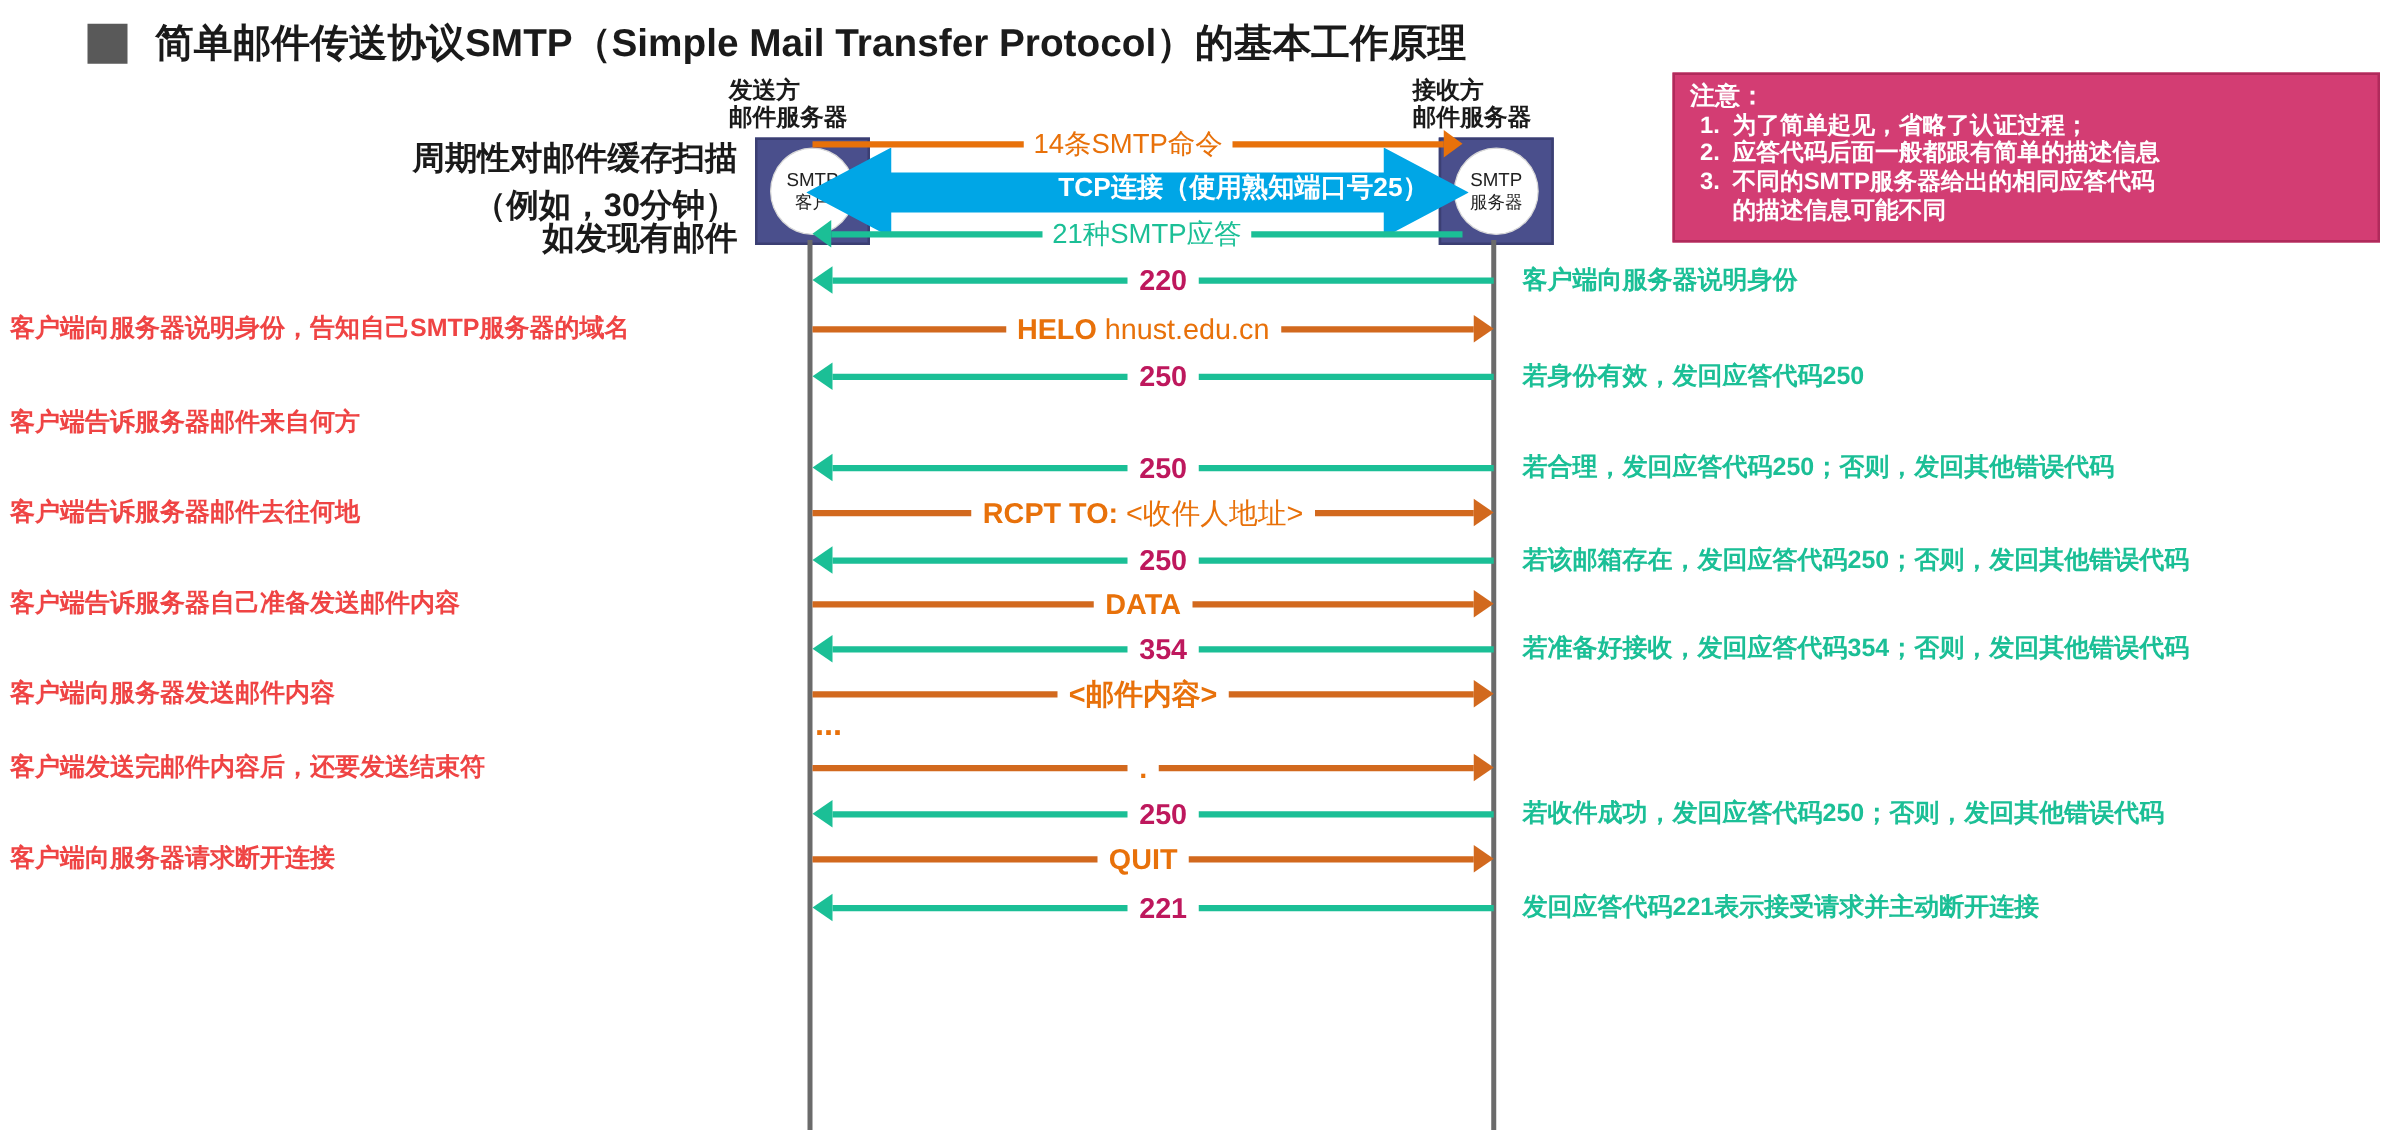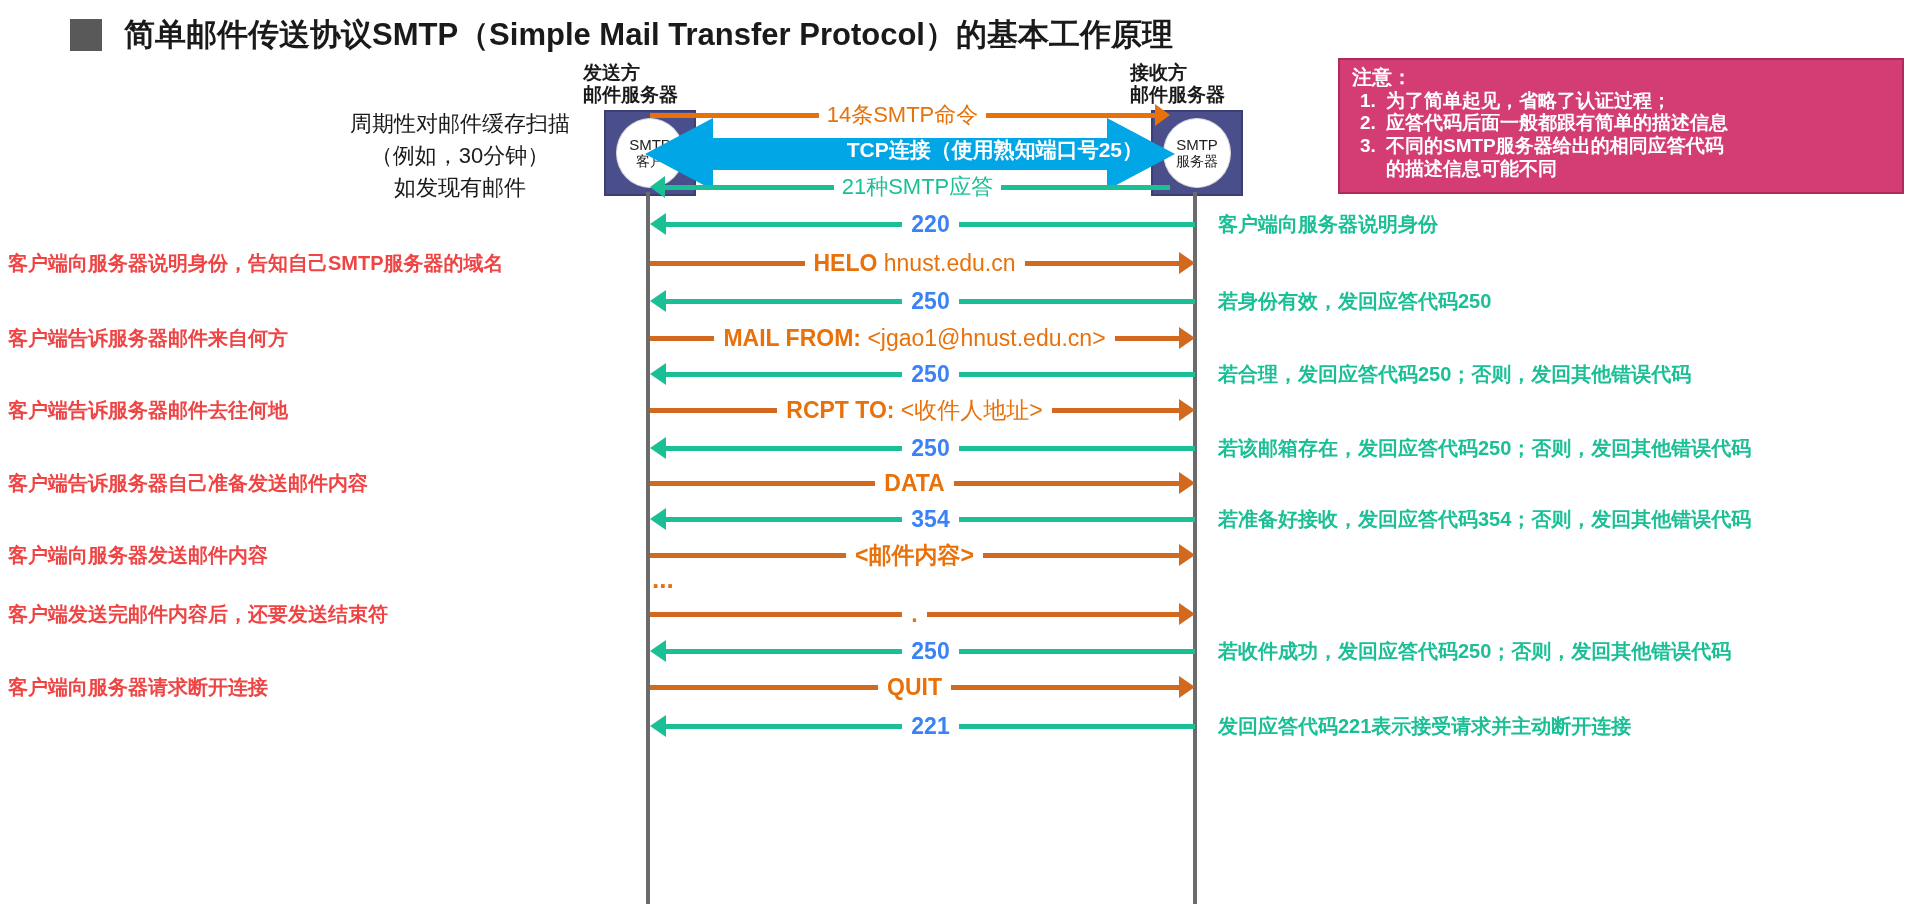--- a/index.html
+++ b/index.html
@@ -26,21 +26,21 @@
   .node{position:absolute;width:88px;height:82px;background:#4a4f8c;border:2px solid #3b3f73;
         display:flex;align-items:center;justify-content:center;}
   #node-client{left:604px;top:110px;}
   #node-server{left:1151px;top:110px;}
   .node-oval{width:66px;height:68px;border-radius:50%;background:#ffffff;border:1px solid #d8d8d8;
              display:flex;flex-direction:column;align-items:center;justify-content:center;line-height:1.12;}
   .node-oval .l1{font-size:15px;color:#222;font-weight:normal;}
   .node-oval .l2{font-size:14px;color:#222;font-weight:normal;}
 
   
-  .scan-note{position:absolute;text-align:center;font-size:22px;font-weight:normal;color:#1a1a1a;line-height:1.45;}
+  .scan-note{position:absolute;text-align:right;font-size:26px;font-weight:bold;color:#1a1a1a;line-height:1.45;}
   #scan-note{left:330px;top:108px;width:260px;}
   #scan-note2{left:330px;top:172px;width:260px;}
 
   
   .tcp-wrap{position:absolute;left:645px;top:118px;width:530px;height:72px;}
   .tcp-band{position:absolute;left:0;top:0;width:530px;height:72px;}
   .tcp-label{position:absolute;left:78px;top:18px;width:420px;text-align:right;
              color:#ffffff;font-size:21px;font-weight:bold;white-space:nowrap;}
 
   .hdr-arrow{position:absolute;display:flex;align-items:center;justify-content:center;width:100%;}
@@ -79,21 +79,21 @@
   .arrow{position:absolute;left:650px;top:0;width:545px;height:40px;display:flex;align-items:center;}
   .arrow .seg{height:5px;flex:1 1 auto;min-width:6px;}
   .arrow .alabel{font-size:23px;font-weight:bold;white-space:nowrap;padding:0 9px;}
   .arrow .alabel .mono{font-weight:normal;}
   .arrow .tip-r{width:0;height:0;border-top:11px solid transparent;border-bottom:11px solid transparent;flex:0 0 auto;}
   .arrow .tip-l{width:0;height:0;border-top:11px solid transparent;border-bottom:11px solid transparent;flex:0 0 auto;}
   .arrow.o .seg{background:#d2691e;}
   .arrow.o .alabel{color:#e8710a;}
   .arrow.o .tip-r{border-left:16px solid #d2691e;}
   .arrow.g .seg{background:#1bbf96;}
-  .arrow.g .alabel{color:#3b82f6;}
+  .arrow.g .alabel{color:#be185d;}
   .arrow.g .tip-l{border-right:16px solid #1bbf96;}
 
   .ellipsis{position:absolute;left:652px;font-size:26px;font-weight:bold;color:#e8710a;line-height:1;}
 </style>
 </head>
 <body>
 
 <div class="stage">
 
   <div class="title-row">
@@ -189,26 +189,20 @@
     <div class="arrow g">
       <span class="tip-l"></span>
       <span class="seg"></span>
       <span class="alabel">250</span>
       <span class="seg"></span>
     </div>
   </div>
 
   <div class="msg" style="top:318px">
     <div class="left-label">客户端告诉服务器邮件来自何方</div>
-    <div class="arrow o">
-      <span class="seg"></span>
-      <span class="alabel"><span>MAIL FROM:</span> <span class="mono">&lt;jgao1@hnust.edu.cn&gt;</span></span>
-      <span class="seg"></span>
-      <span class="tip-r"></span>
-    </div>
   </div>
 
   <div class="msg" style="top:354px">
     <div class="right-label g">若合理，发回应答代码250；否则，发回其他错误代码</div>
     <div class="arrow g">
       <span class="tip-l"></span>
       <span class="seg"></span>
       <span class="alabel">250</span>
       <span class="seg"></span>
     </div>

